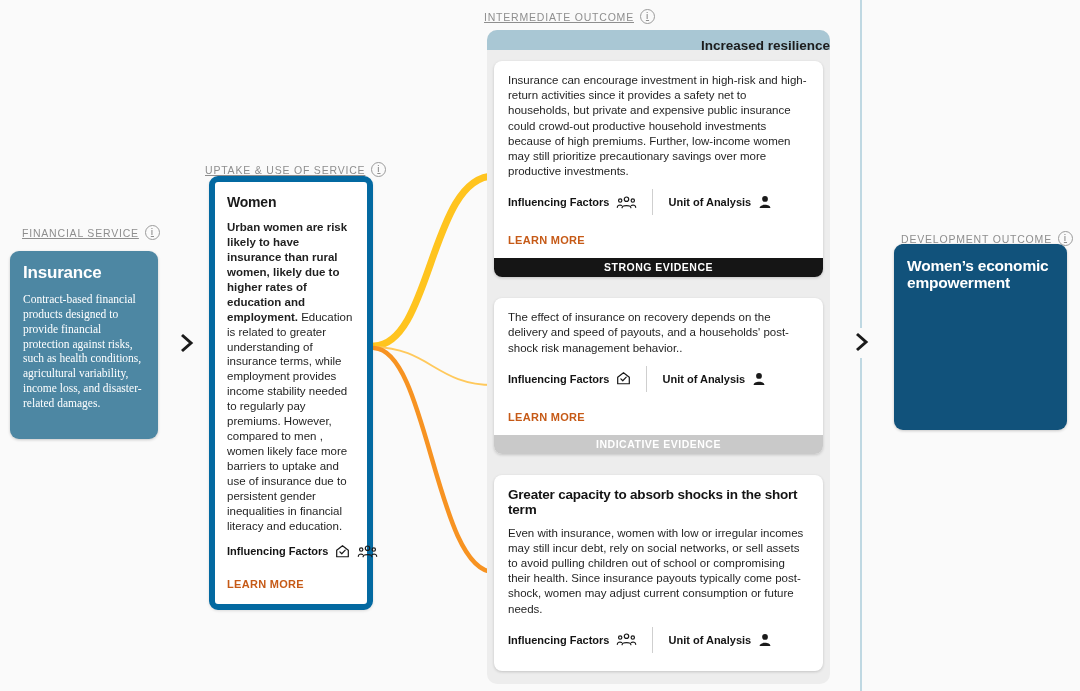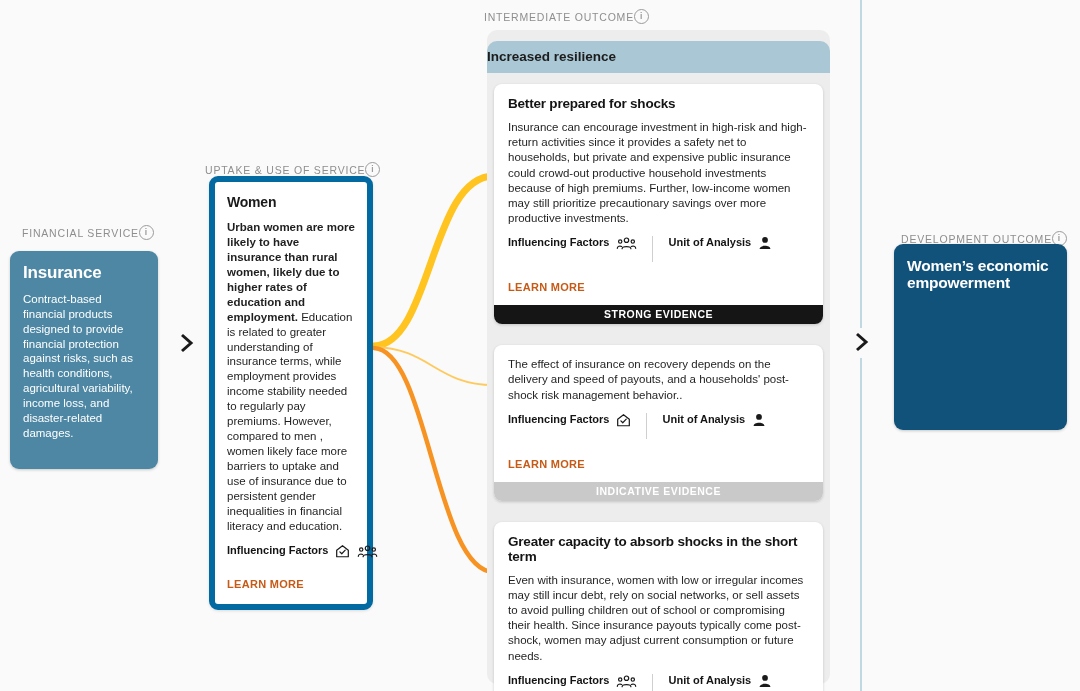--- a/index.html
+++ b/index.html
@@ -1,48 +1,48 @@
 <!DOCTYPE html>
 <html><head>
 <meta charset="utf-8">
 <style>
   html,body{margin:0;padding:0;}
   body{background:#fafafa;font-family:"Liberation Sans","DejaVu Sans",sans-serif;-webkit-font-smoothing:antialiased;}
   .stage{position:relative;width:1080px;height:691px;overflow:hidden;background:#fafafa;}
 
   
-  .col-label{position:absolute;display:flex;align-items:center;gap:0;font-size:10.5px;letter-spacing:.8px;color:#8e8e8e;white-space:nowrap;}
+  .col-label{position:absolute;display:flex;align-items:center;gap:6px;font-size:10.5px;letter-spacing:.8px;color:#8e8e8e;white-space:nowrap;text-decoration:underline;}
   .info{display:inline-flex;align-items:center;justify-content:center;width:13px;height:13px;border:1px solid #9b9b9b;border-radius:50%;color:#9b9b9b;font-size:8.5px;font-weight:700;line-height:1;cursor:pointer;flex:0 0 auto;}
 
   
-  .solid-card{position:absolute;border-radius:9px;color:#fff;padding:13px 13px 28px 13px;box-sizing:border-box;box-shadow:0 1px 3px rgba(0,0,0,.2);}
+  .solid-card{position:absolute;border-radius:9px;color:#fff;padding:13px 13px 8px 13px;box-sizing:border-box;box-shadow:0 1px 3px rgba(0,0,0,.2);}
   .solid-card h2{margin:0 0 9px 0;font-size:17px;letter-spacing:-.2px;line-height:1.1;}
-  .solid-card p{margin:0;font-size:11.5px;line-height:1.3;}
+  .solid-card p{margin:0;font-size:11.5px;line-height:1.3;font-family:Liberation Serif, serif;}
   .fs-card{left:10px;top:251px;width:148px;min-height:188px;background:#4d87a3;}
   .dev-card{left:894px;top:244px;width:173px;min-height:186px;background:#11527b;}
   .dev-card h2{font-size:15.5px;}
 
   
   .uptake-card{position:absolute;left:209px;top:176px;width:164px;min-height:339px;background:#fff;border:6px solid #0369a1;border-radius:9px;box-sizing:border-box;padding:12px 12px 12px 12px;box-shadow:0 1px 3px rgba(0,0,0,.12);}
   .uptake-card h3{margin:0 0 10px 0;font-size:14px;color:#1a1a1a;letter-spacing:-.2px;}
   .uptake-card p{margin:0 0 10px 0;font-size:11.5px;line-height:1.3;color:#1f1f1f;}
   .uptake-card p .lead{font-weight:700;}
 
   
   .ico-panel{position:absolute;left:487px;top:30px;width:343px;height:654px;background:#ededed;border-radius:10px;box-sizing:border-box;}
-  .banner{height:32px;line-height:32px;text-align:left;font-weight:700;font-size:13.5px;color:#1c1c1c;background:#a9c7d4;border-radius:10px 10px 0 0;margin-top:11px;}
+  .banner{height:20px;line-height:32px;text-align:right;font-weight:700;font-size:13.5px;color:#1c1c1c;background:#a9c7d4;border-radius:10px 10px 0 0;}
   .ocard{margin:0 7px;background:#fff;border-radius:8px;box-shadow:0 1px 3px rgba(0,0,0,.18);overflow:hidden;}
   .ocard.first{margin-top:11px;}
   .ocard.gap{margin-top:21px;}
   .ocard-inner{padding:12px 14px 10px 14px;}
   .ocard h3{margin:0 0 9px 0;font-size:13.5px;color:#141414;letter-spacing:-.2px;}
   .ocard p{margin:0 0 10px 0;font-size:11.5px;line-height:1.32;color:#1f1f1f;}
 
   
-  .meta{display:flex;gap:7px;margin:2px 0 8px 0;}
+  .meta{display:flex;align-items:center;gap:7px;margin:2px 0 8px 0;}
   .mlabel{font-size:11px;font-weight:700;color:#141414;white-space:nowrap;}
   .vsep{width:1px;height:26px;background:#cfcfcf;margin:0 8px;flex:0 0 auto;}
   .micon{display:inline-flex;cursor:pointer;flex:0 0 auto;}
 
   .learn{display:inline-block;font-size:11px;font-weight:700;letter-spacing:.3px;color:#c65a17;cursor:pointer;text-decoration:none;margin-top:11px;}
 
   
   .evbar{height:19px;line-height:19px;text-align:center;font-size:10.5px;font-weight:700;letter-spacing:.5px;color:#fff;}
   .ev-strong{background:#151515;}
   .ev-indicative{background:#c9c9c9;}
@@ -77,21 +77,21 @@
   <svg class="chev" style="left:176px;top:331px;" width="20" height="24" viewBox="0 0 20 24">
     <path d="M6 4 L15 12 L6 20" fill="none" stroke="#1a1a1a" stroke-width="3"></path>
   </svg>
 
   <div class="col-label" style="left:205px;top:162px;">
     <span>UPTAKE &amp; USE OF SERVICE</span>
     <span class="info">i</span>
   </div>
   <div class="uptake-card">
     <h3>Women</h3>
-    <p><span class="lead">Urban women are more likely to have insurance than rural women, likely due to higher rates of education and employment.</span>
+    <p><span class="lead">Urban women are risk likely to have insurance than rural women, likely due to higher rates of education and employment.</span>
       <span>Education is related to greater understanding of insurance terms, while employment provides income stability needed to regularly pay premiums. However, compared to men , women likely face more barriers to uptake and use of insurance due to persistent gender inequalities in financial literacy and education.</span></p>
     <div class="meta">
       <span class="mlabel">Influencing Factors</span>
       <span class="micon">
         <svg width="15" height="15" viewBox="0 0 16 16">
             <path d="M8 1.8 L14.2 6.6 V13.6 H1.8 V6.6 Z" fill="none" stroke="#1a1a1a" stroke-width="1.3" stroke-linejoin="round"></path>
             <path d="M5.2 8.4 L7.2 10.4 L10.9 6.6" fill="none" stroke="#1a1a1a" stroke-width="1.3" stroke-linecap="round" stroke-linejoin="round"></path>
           </svg>
       </span>
       <span class="micon">
@@ -113,21 +113,20 @@
   <div class="col-label" style="left:484px;top:9px;">
     <span>INTERMEDIATE OUTCOME</span>
     <span class="info">i</span>
   </div>
 
   <div class="ico-panel">
     <div class="banner">Increased resilience</div>
 
     <div class="ocard first">
       <div class="ocard-inner">
-        <h3>Better prepared for shocks</h3>
         <p>Insurance can encourage investment in high-risk and high-return activities since it provides a safety net to households, but private and expensive public insurance could crowd-out productive household investments because of high premiums. Further, low-income women may still prioritize precautionary savings over more productive investments.</p>
         <div class="meta">
           <span class="mlabel">Influencing Factors</span>
           <span class="micon">
             <svg width="21" height="15" viewBox="0 0 24 16">
                 <g fill="none" stroke="#1a1a1a" stroke-width="1.4" stroke-linecap="round">
                   <circle cx="12" cy="4.2" r="2.5"></circle>
                   <path d="M7 14c0-3.2 10-3.2 10 0"></path>
                   <circle cx="4.8" cy="5.8" r="1.9"></circle>
                   <path d="M1.5 13.5c0-2.6 3.2-3.1 5-2.1"></path>

